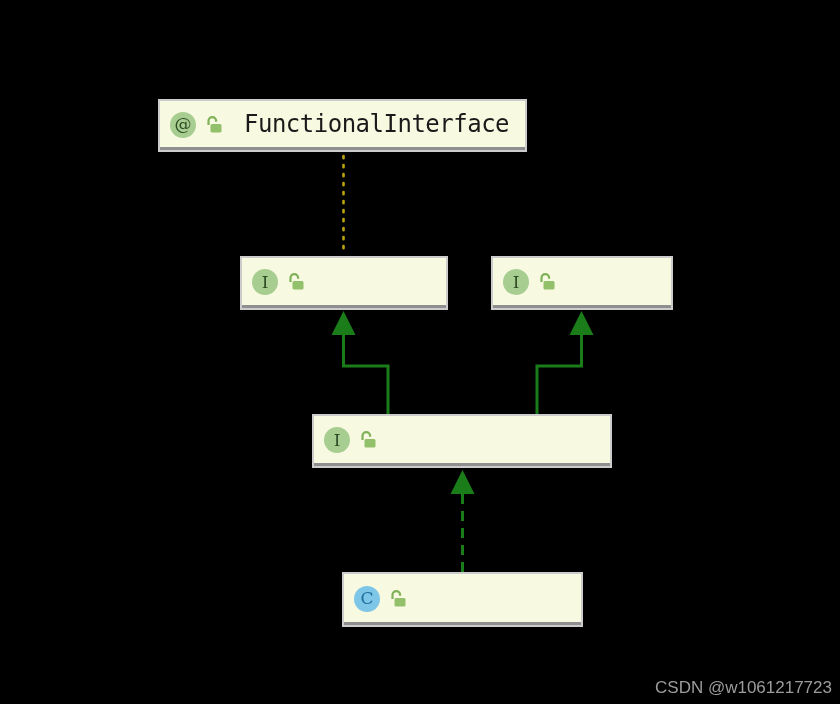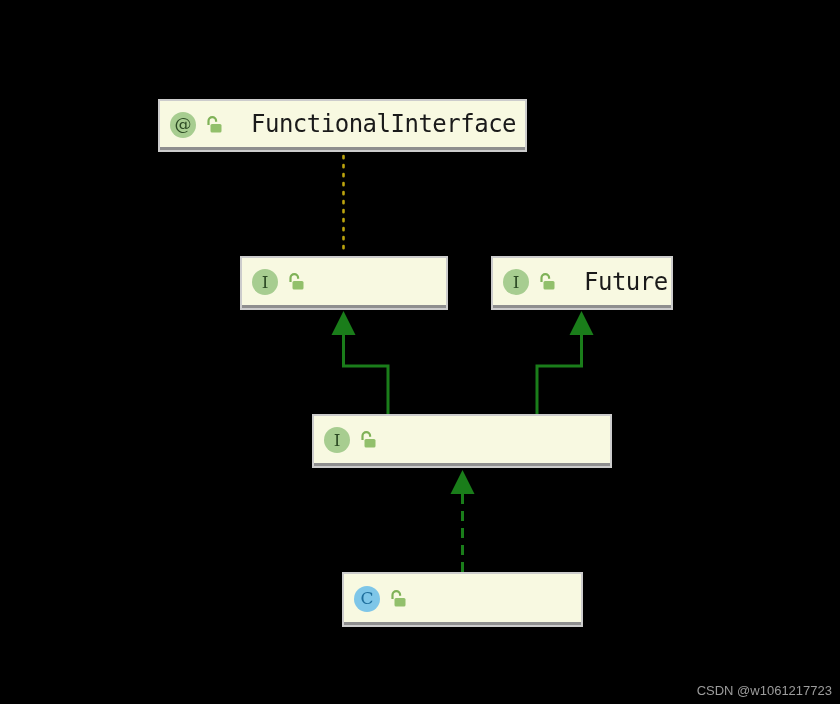--- a/index.html
+++ b/index.html
@@ -23,31 +23,31 @@
     display:flex;align-items:center;justify-content:center;
     font-family:"DejaVu Serif", serif;
     font-size:17px;line-height:1;
     flex:0 0 auto;
     margin-top:-2px;
   }
   .badge-green{background:#A7CD90;color:#2C4A24;}
   .badge-blue{background:#7EC6E8;color:#1E6E9C;}
   .lock{flex:0 0 auto;margin-left:8px;margin-top:-4px;}
   .label{
-    margin-left:27px;
+    margin-left:20px;
     font-size:24px;
     color:#1A1A1A;
     letter-spacing:-0.5px;
     white-space:nowrap;
     padding-bottom:3px;
   }
   .watermark{
     position:absolute;right:8px;bottom:6px;
     font-family:"Liberation Sans", sans-serif;
-    font-size:13px;color:#9C9C9C;
+    font-size:17px;color:#9C9C9C;
   }
 </style>
 </head>
 <body>
 
 <svg id="edges" width="840" height="704" viewBox="0 0 840 704">
 
   <line x1="343.5" y1="156" x2="343.5" y2="253" stroke="#BCA40E" stroke-width="2.6" stroke-dasharray="2.2 6.8" stroke-linecap="round"></line>
 
   <path d="M388 414 V366 H343.5 V335" fill="none" stroke="#1A7D1A" stroke-width="3"></path>
@@ -76,21 +76,20 @@
     <rect x="6.5" y="10" width="11" height="8.5" rx="1.5" fill="#92C06B"></rect>
   </svg>
 </div>
 
 <div class="node" style="left:491px;top:256px;width:182px;height:54px;">
   <span class="badge badge-green">I</span>
   <svg class="lock" width="20" height="20" viewBox="0 0 20 20">
     <path d="M4.5 11 V7 a3.8 3.8 0 0 1 7.6 0 v0.8" fill="none" stroke="#7FB257" stroke-width="2.2"></path>
     <rect x="6.5" y="10" width="11" height="8.5" rx="1.5" fill="#92C06B"></rect>
   </svg>
-  <span class="label">Future</span>
 </div>
 
 <div class="node" style="left:312px;top:414px;width:300px;height:54px;">
   <span class="badge badge-green">I</span>
   <svg class="lock" width="20" height="20" viewBox="0 0 20 20">
     <path d="M4.5 11 V7 a3.8 3.8 0 0 1 7.6 0 v0.8" fill="none" stroke="#7FB257" stroke-width="2.2"></path>
     <rect x="6.5" y="10" width="11" height="8.5" rx="1.5" fill="#92C06B"></rect>
   </svg>
 </div>
 

